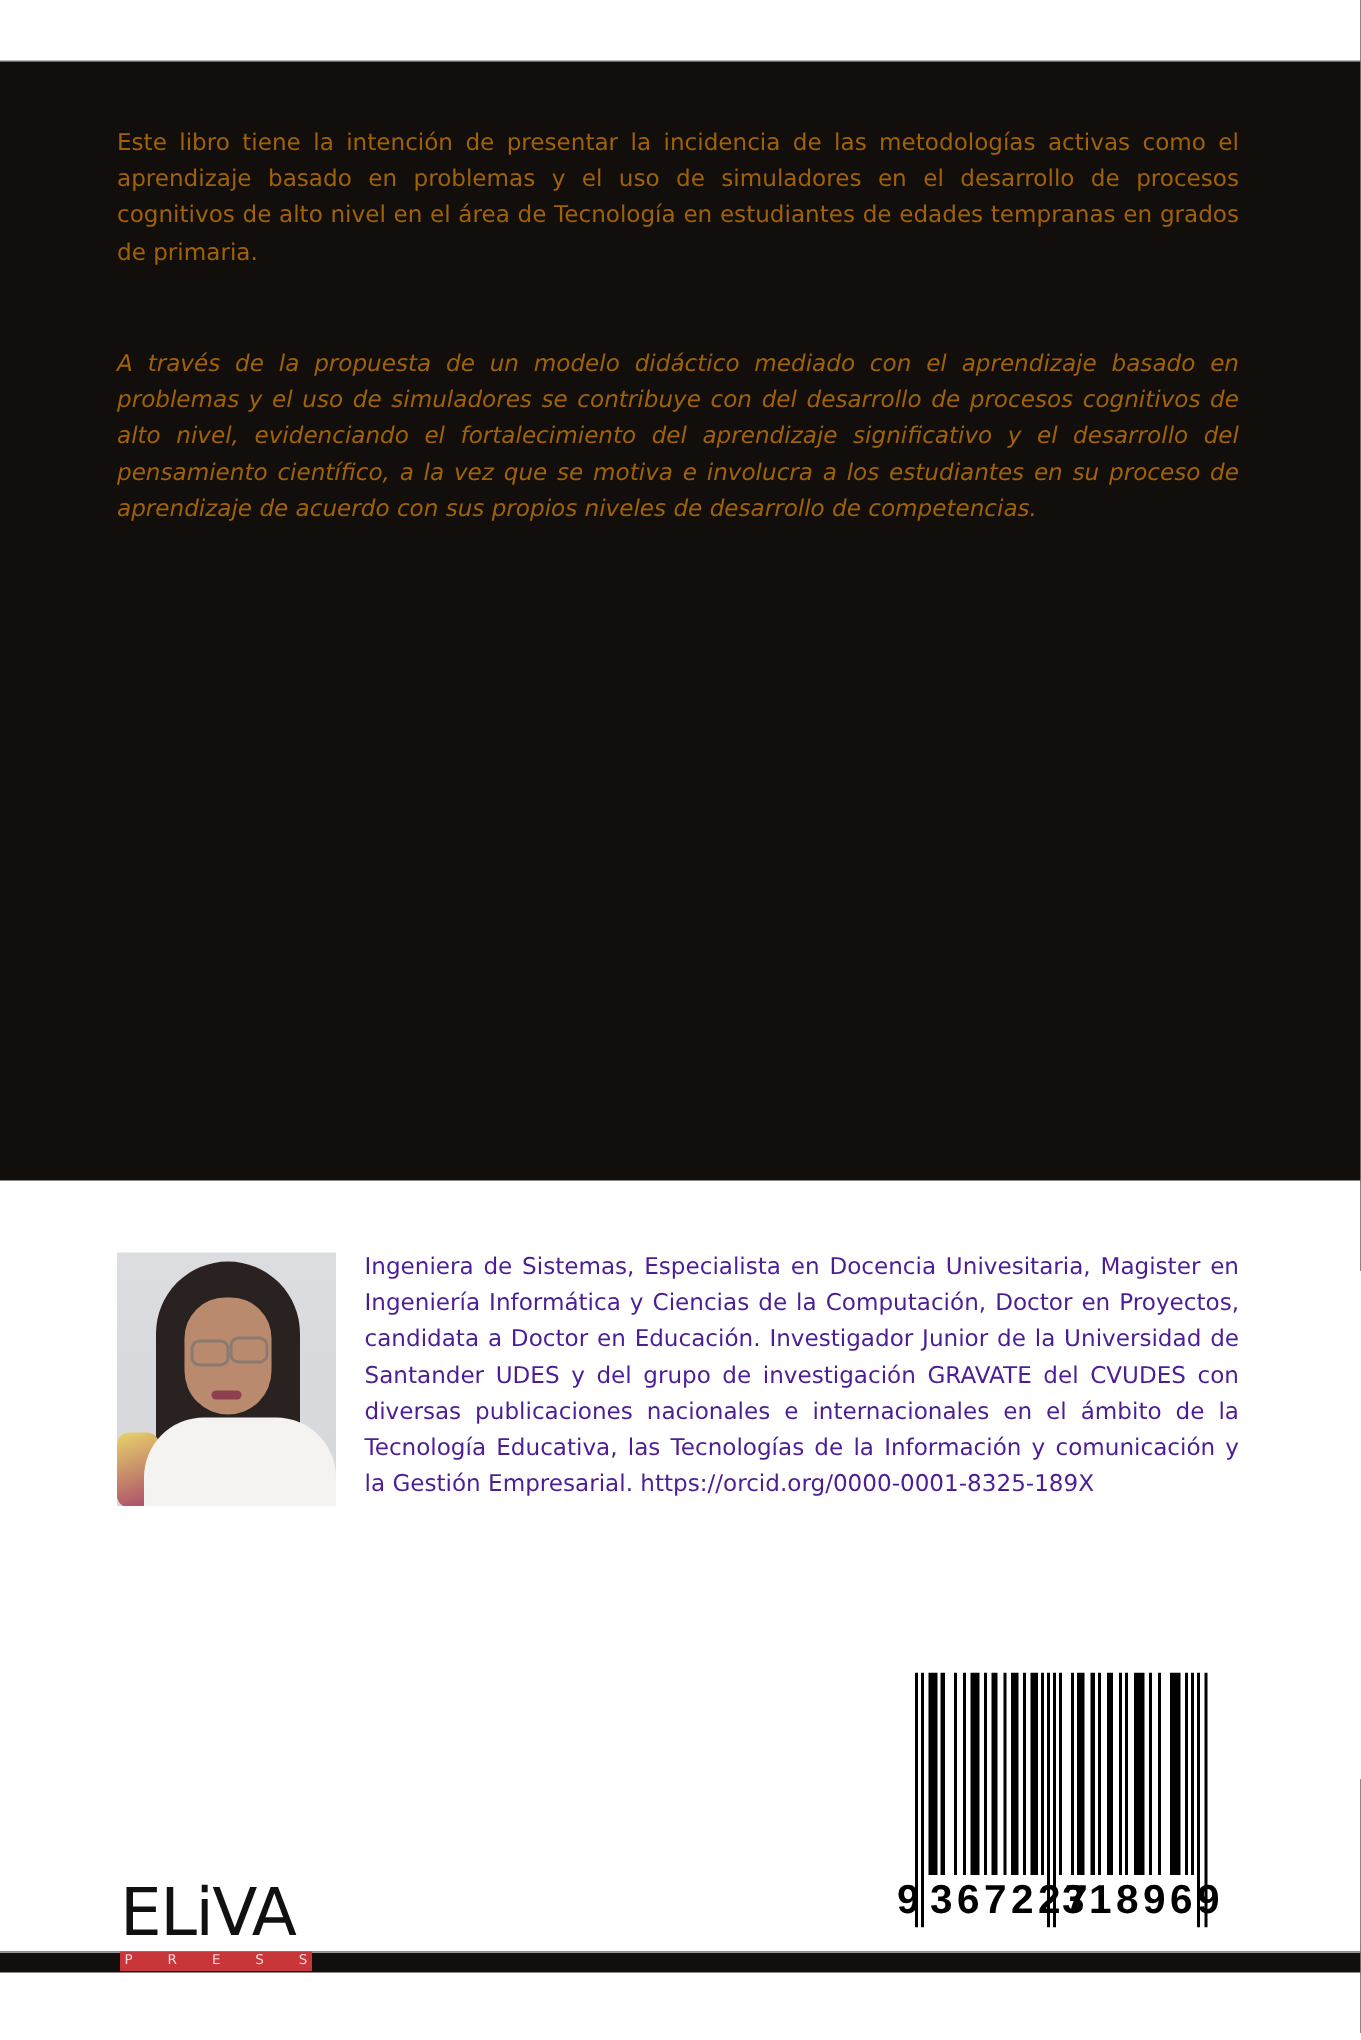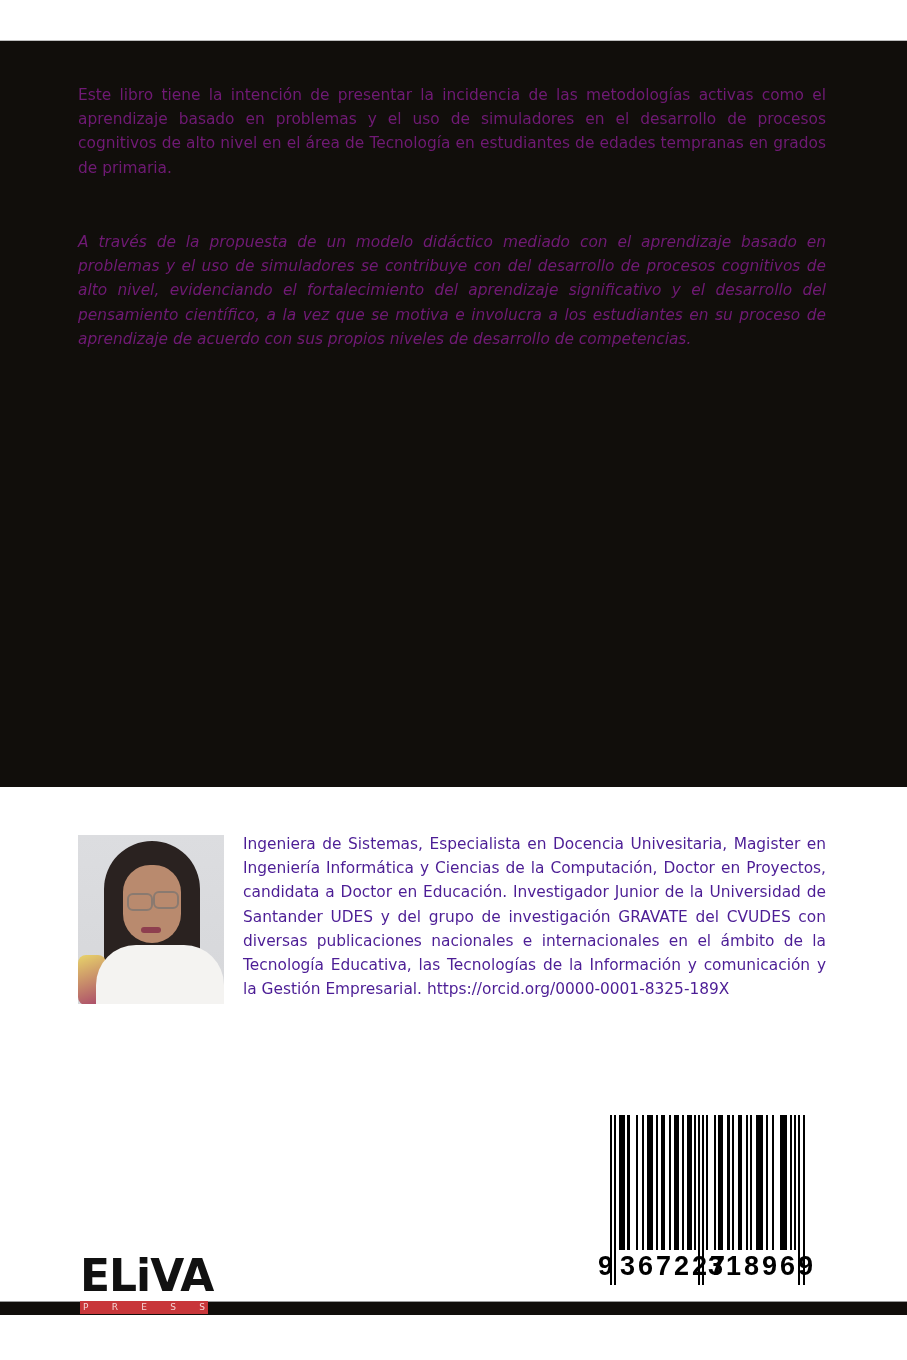--- a/index.html
+++ b/index.html
@@ -1,34 +1,34 @@
 <!DOCTYPE html>
 <html><head>
 <meta charset="utf-8">
 <style>
   html, body { margin:0; padding:0; }
   body { width:907px; height:1360px; background:#ffffff; position:relative; overflow:hidden; font-family:"DejaVu Sans", sans-serif; }
   .top-dark { position:absolute; left:0; top:40px; width:907px; height:746px; background:#110e0b; border-top:1px solid #bdbdbd; }
-  .blurb { position:absolute; left:78px; width:748px; color:#701a75; font-size:15.4px; line-height:24.2px; text-align:justify; }
+  .blurb { position:absolute; left:78px; width:748px; color:#a16207; font-size:15.4px; line-height:24.2px; text-align:justify; }
   .blurb.p1 { top:83px; }
   .blurb.p2 { top:230px;font-style:italic; }
   .photo { position:absolute; left:78px; top:835px; width:146px; height:169px; background:linear-gradient(180deg,#dcdde0 0%,#d6d7da 100%); overflow:hidden; }
   .photo .hair { position:absolute; left:26px; top:6px; width:96px; height:150px; background:#2a2220; border-radius:48px 48px 20px 20px; }
   .photo .face { position:absolute; left:45px; top:30px; width:58px; height:78px; background:#b98a6e; border-radius:28px 28px 30px 30px; }
   .photo .glasses-l { position:absolute; left:49px; top:58px; width:22px; height:14px; border:2px solid #8a7a70; border-radius:6px; }
   .photo .glasses-r { position:absolute; left:75px; top:56px; width:22px; height:14px; border:2px solid #8a7a70; border-radius:6px; }
   .photo .lips { position:absolute; left:63px; top:92px; width:20px; height:6px; background:#8e3f4f; border-radius:4px; }
   .photo .shirt { position:absolute; left:18px; top:110px; width:128px; height:70px; background:#f4f3f1; border-radius:40px 40px 0 0; }
   .photo .scarf { position:absolute; left:0px; top:120px; width:28px; height:50px; background:linear-gradient(160deg,#e8d46a,#a8456a); border-radius:8px; }
   .bio { position:absolute; left:243px; top:832px; width:583px; color:#4c1d95; font-size:15.4px; line-height:24.2px; text-align:justify; }
   .barcode { position:absolute; left:598px; top:1115px; width:230px; height:170px; }
   .barcode .digits { position:absolute; top:136px; font-family:"Liberation Sans", sans-serif; font-weight:bold; font-size:27px; color:#000; letter-spacing:3px; }
   .bottom-bar { position:absolute; left:0; top:1301px; width:907px; height:13px; background:#110e0b; border-top:1px solid #9a9a9a; }
   .logo { position:absolute; left:80px; top:1254px; width:130px; height:60px; }
-  .logo-word { position:absolute; left:0; top:0; font-family:"DejaVu Sans", sans-serif; font-weight:700; font-size:44px; color:#111; letter-spacing:-1px; line-height:44px; }
+  .logo-word { position:absolute; left:0; top:0; font-family:"DejaVu Sans", sans-serif; font-weight:400; font-size:44px; color:#111; letter-spacing:-1px; line-height:44px; }
   .press { position:absolute; left:0; top:47px; width:128px; height:13px; background:#c8363a; color:#f5d7d7; font-size:9px; line-height:13px; display:flex; justify-content:space-between; padding:0 3px; box-sizing:border-box; font-family:"DejaVu Sans", sans-serif; }
 </style>
 </head>
 <body>
 
 <div class="top-dark"></div>
 
 <p class="blurb p1" style="margin:0">Este libro tiene la intención de presentar la incidencia de las metodologías activas como el aprendizaje basado en problemas y el uso de simuladores en el desarrollo de procesos cognitivos de alto nivel en el área de Tecnología en estudiantes de edades tempranas en grados de primaria.</p>
 <p class="blurb p2" style="margin:0">A través de la propuesta de un modelo didáctico mediado con el aprendizaje basado en problemas y el uso de simuladores se contribuye con del desarrollo de procesos cognitivos de alto nivel, evidenciando el fortalecimiento del aprendizaje significativo y el desarrollo del pensamiento científico, a la vez que se motiva e involucra a los estudiantes en su proceso de aprendizaje de acuerdo con sus propios niveles de desarrollo de competencias.</p>
 

